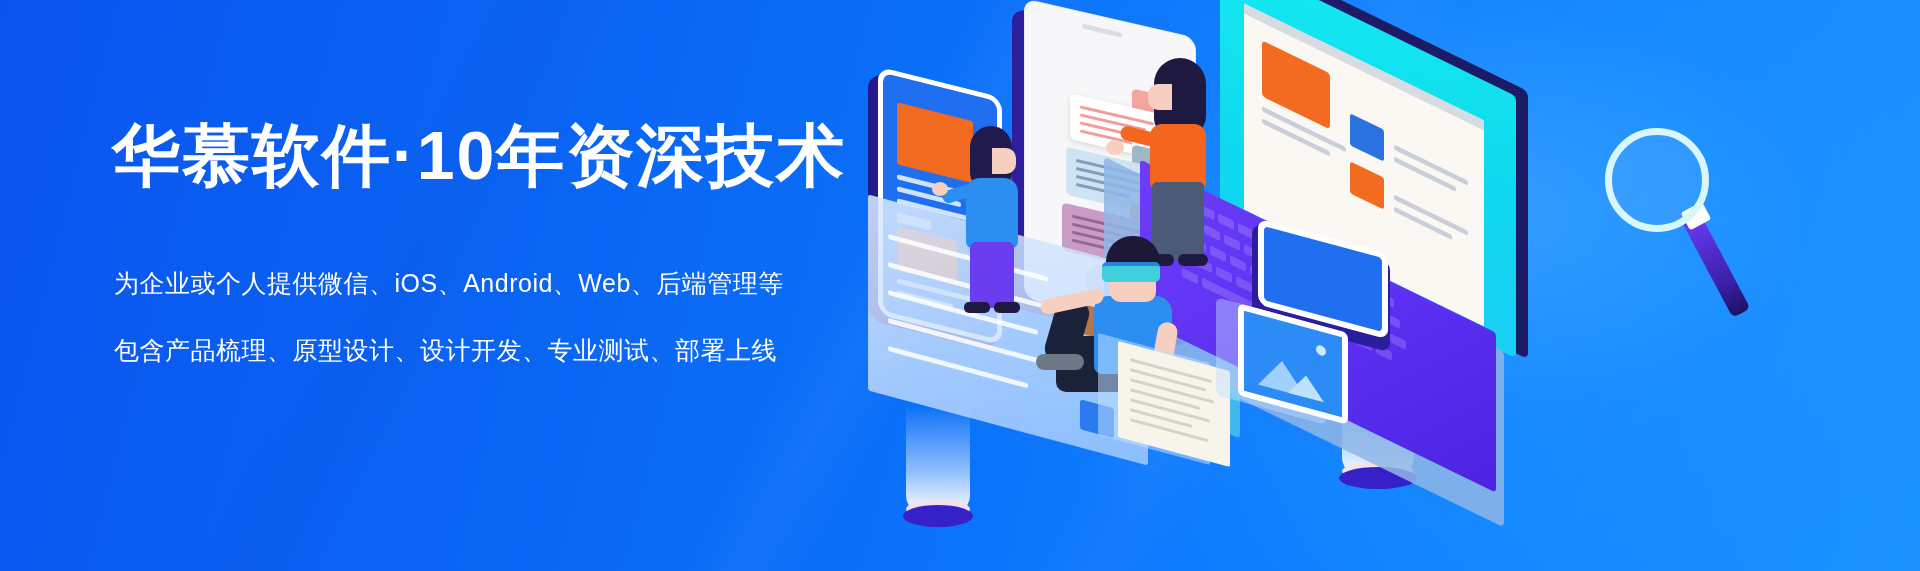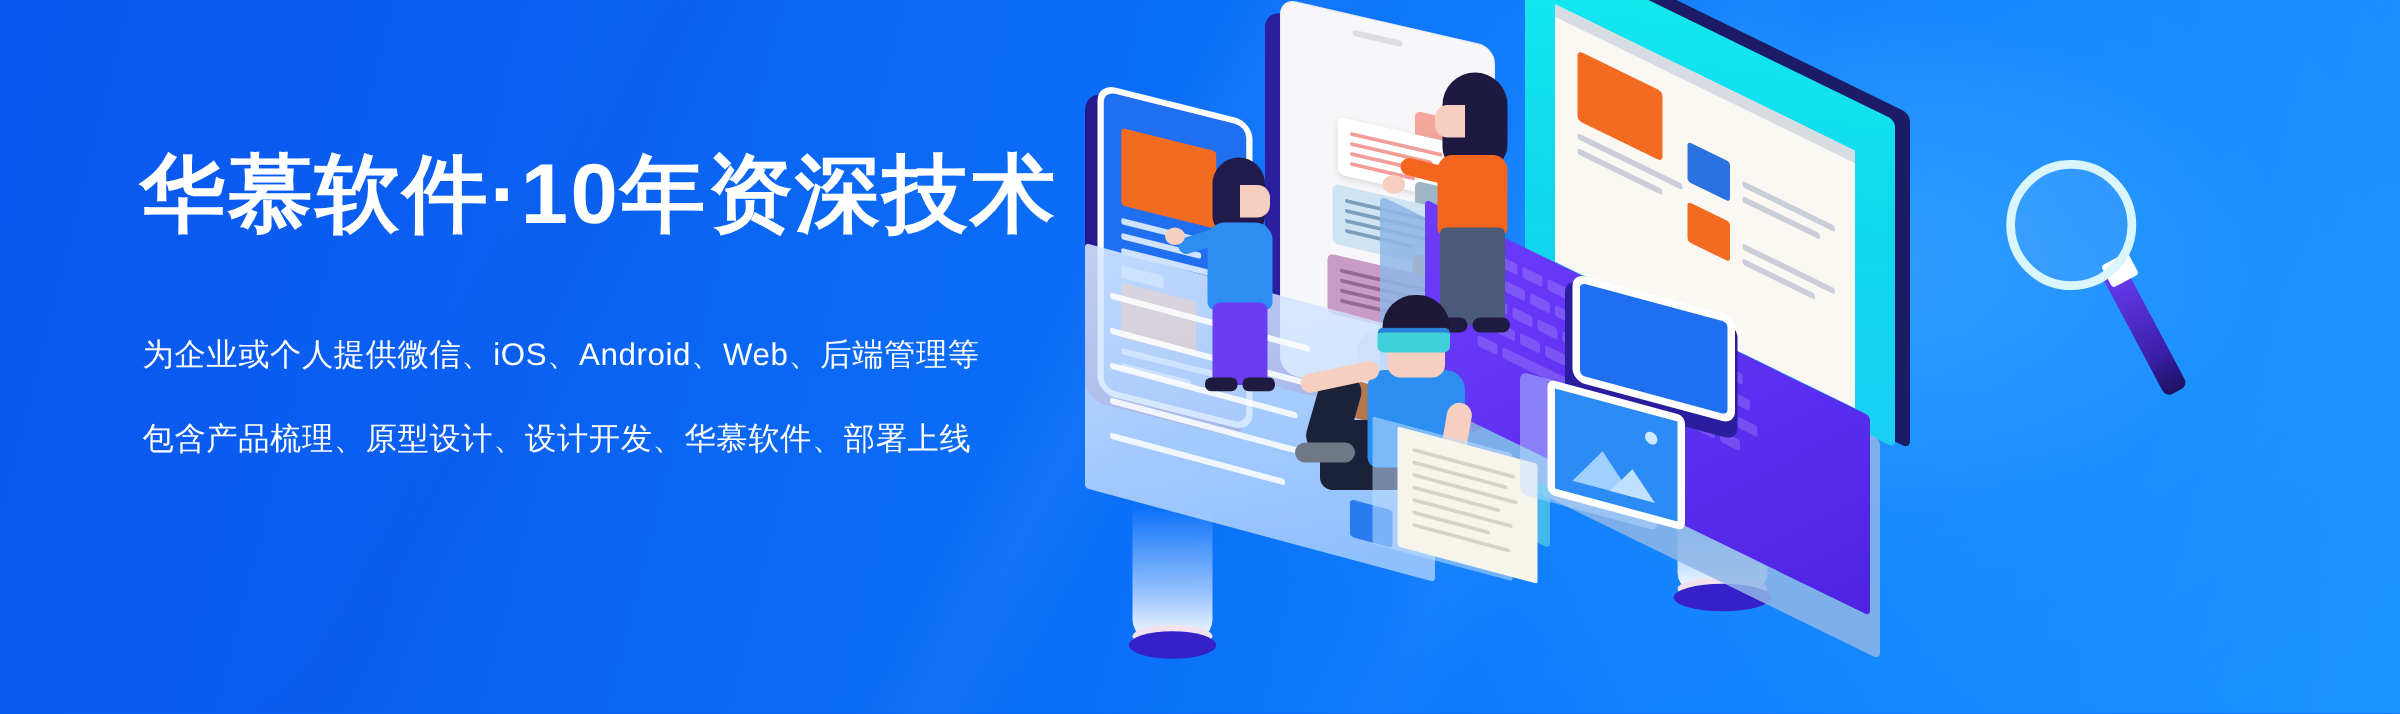--- a/index.html
+++ b/index.html
@@ -246,21 +246,21 @@
 </style>
 </head>
 <body>
 
 <div class="banner">
   <div class="bg-sheen"></div>
 
   <div class="copy">
     <div class="headline">华慕软件·10年资深技术</div>
     <div class="sub-line sub-1">为企业或个人提供微信、iOS、Android、Web、后端管理等</div>
-    <div class="sub-line sub-2">包含产品梳理、原型设计、设计开发、华慕软件、部署上线</div>
+    <div class="sub-line sub-2">包含产品梳理、原型设计、设计开发、专业测试、部署上线</div>
   </div>
 
   <div class="illo">
 
     <div class="halo"></div>
 
     <div class="ped" style="left:46px; top:408px;">
       <div class="ped-inner"></div>
       <div class="ped-cap"></div>
       <div class="ped-base"></div>

